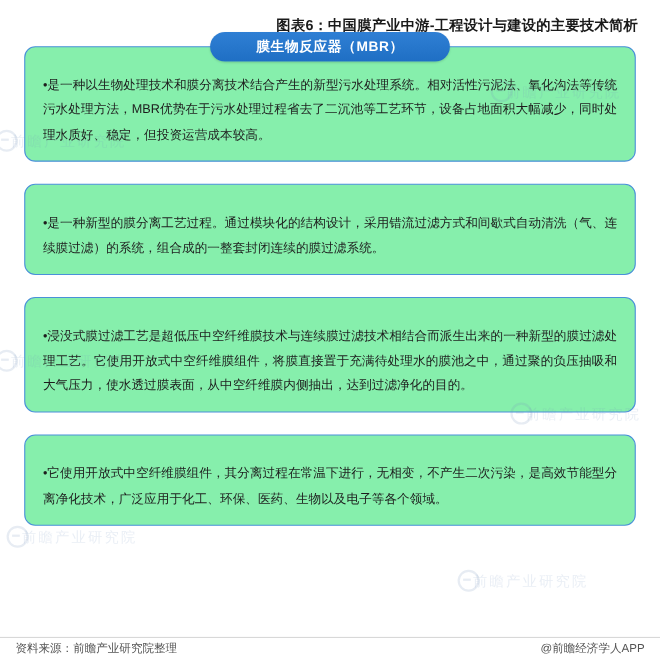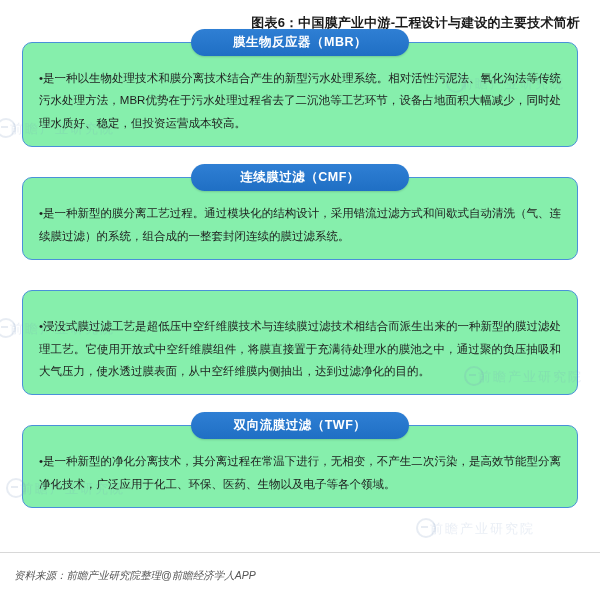--- a/index.html
+++ b/index.html
@@ -28,21 +28,21 @@
     font-weight: bold;
     color: #1a1a1a;
     padding: 14px 20px 10px 20px;
     letter-spacing: 0.2px;
   }
   .sections {
     padding: 0 22px;
   }
   .section {
     position: relative;
-    margin-bottom: 30px;
+    margin-bottom: 20px;
   }
   .card {
     border: 1.2px solid #4a90d9;
     border-radius: 10px;
     background: #86efac;
     padding: 24px 16px 12px 16px;
     box-sizing: border-box;
   }
   .pill {
     position: absolute;
@@ -73,30 +73,29 @@
     z-index: 2;
   }
   .bullet {
     color: #1d1d1d;
   }
   .footer {
     position: absolute;
     left: 0;
     right: 0;
     bottom: 0;
-    height: 47px;
+    height: 20px;
     border-top: 1px solid #d8d8d8;
     display: flex;
     align-items: center;
-    justify-content: flex-start;
+    justify-content: space-between;
     padding: 0 14px;
     box-sizing: border-box;
     font-size: 10.5px;
     color: #555;
-    font-style: italic;
   }
   .footer-right {
     color: #555;
   }
   
   .wm {
     position: absolute;
     font-size: 13px;
     color: rgba(120, 150, 190, 0.16);
     font-weight: normal;
@@ -152,36 +151,34 @@
   <div class="sections">
 
     <div class="section">
       <div class="pill">膜生物反应器（MBR）</div>
       <div class="card">
         <div class="body-text"><span class="bullet">•</span><span>是一种以生物处理技术和膜分离技术结合产生的新型污水处理系统。相对活性污泥法、氧化沟法等传统污水处理方法，MBR优势在于污水处理过程省去了二沉池等工艺环节，设备占地面积大幅减少，同时处理水质好、稳定，但投资运营成本较高。</span></div>
       </div>
     </div>
 
     <div class="section">
-      <div class="pill">连续膜过滤（CMF）</div>
       <div class="card">
         <div class="body-text"><span class="bullet">•</span><span>是一种新型的膜分离工艺过程。通过模块化的结构设计，采用错流过滤方式和间歇式自动清洗（气、连续膜过滤）的系统，组合成的一整套封闭连续的膜过滤系统。</span></div>
       </div>
     </div>
 
     <div class="section">
       <div class="card">
         <div class="body-text"><span class="bullet">•</span><span>浸没式膜过滤工艺是超低压中空纤维膜技术与连续膜过滤技术相结合而派生出来的一种新型的膜过滤处理工艺。它使用开放式中空纤维膜组件，将膜直接置于充满待处理水的膜池之中，通过聚的负压抽吸和大气压力，使水透过膜表面，从中空纤维膜内侧抽出，达到过滤净化的目的。</span></div>
       </div>
     </div>
 
     <div class="section">
-      <div class="pill">双向流膜过滤（TWF）</div>
       <div class="card">
-        <div class="body-text"><span class="bullet">•</span><span>是一种新型的净化分离技术，其分离过程在常温下进行，无相变，不产生二次污染，是高效节能型分离净化技术，广泛应用于化工、环保、医药、生物以及电子等各个领域。</span></div>
+        <div class="body-text"><span class="bullet">•</span><span>它使用开放式中空纤维膜组件，其分离过程在常温下进行，无相变，不产生二次污染，是高效节能型分离净化技术，广泛应用于化工、环保、医药、生物以及电子等各个领域。</span></div>
       </div>
     </div>
 
   </div>
 
   <div class="footer">
     <div>资料来源：前瞻产业研究院整理</div>
     <div class="footer-right">@前瞻经济学人APP</div>
   </div>
 

